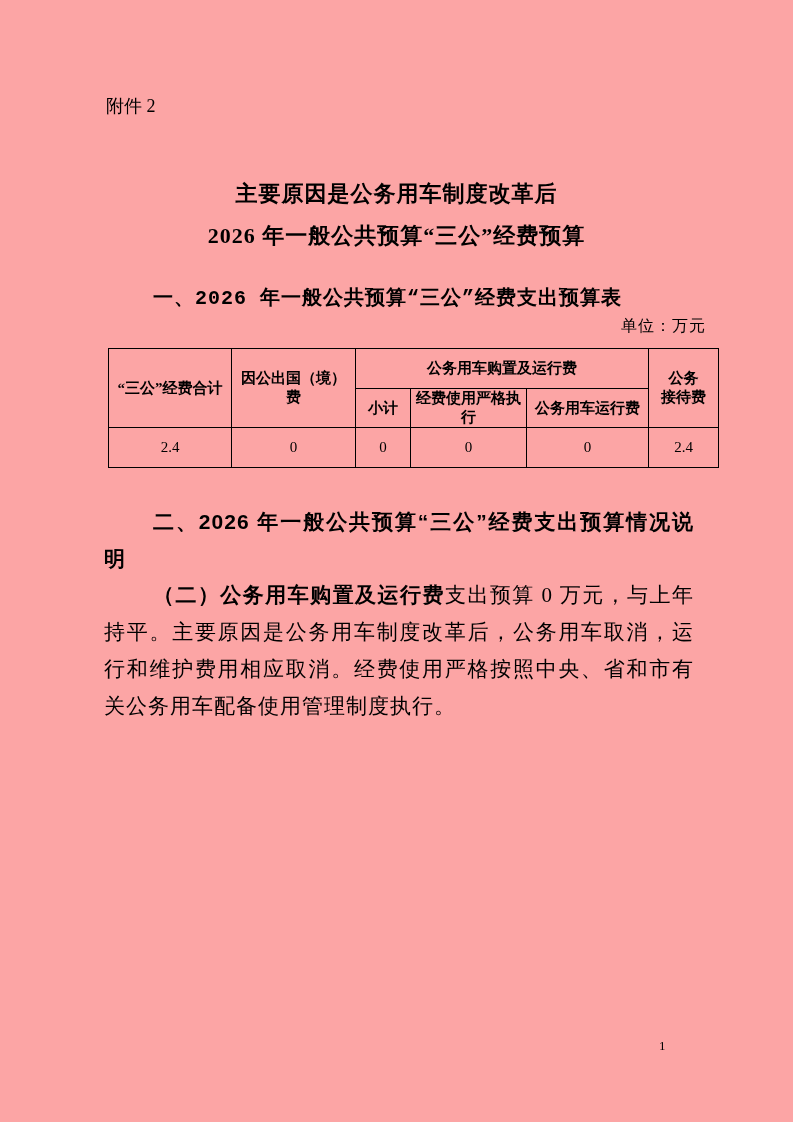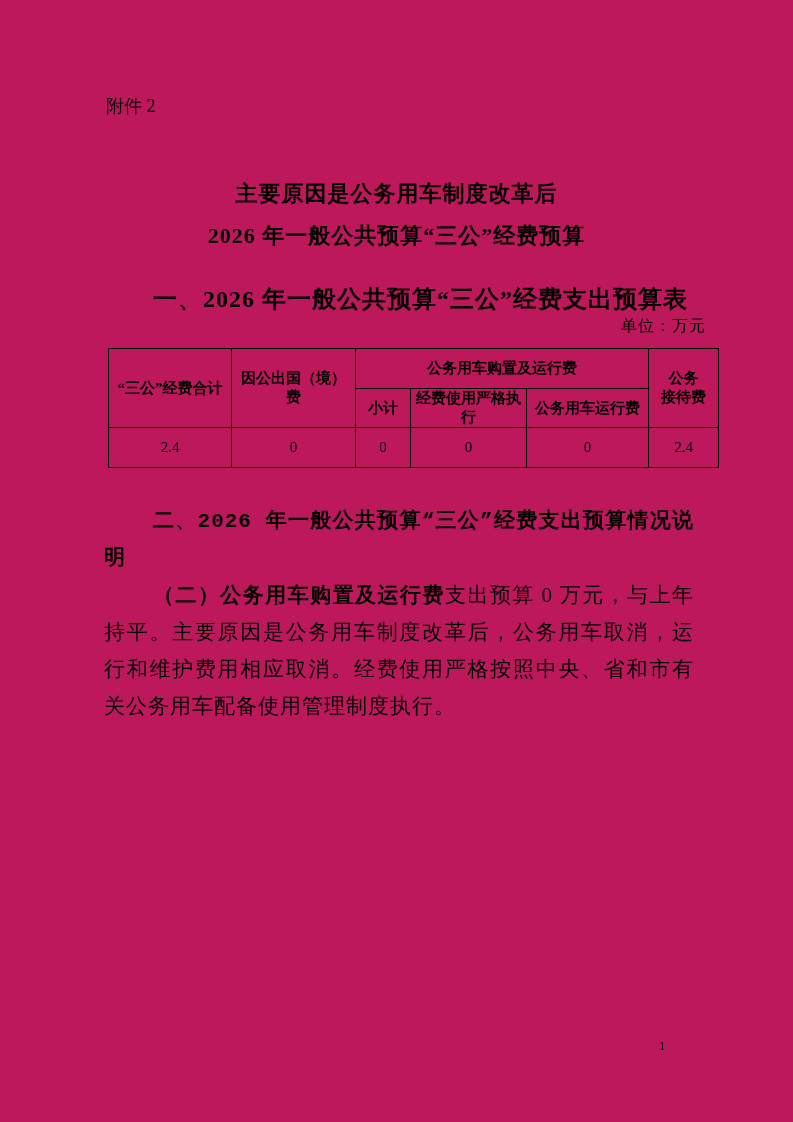--- a/index.html
+++ b/index.html
@@ -2,21 +2,21 @@
 <html><head>
 <meta charset="utf-8">
 <style>
   * { margin: 0; padding: 0; box-sizing: border-box; }
   html, body { background: #e8e8e8; }
   .page {
     position: relative;
     width: 793px;
     height: 1122px;
     margin: 0 auto;
-    background: #be185d;
+    background: #fca5a5;
     color: #000000;
     font-family: "Liberation Serif", serif;
     overflow: hidden;
   }
   .attachment {
     position: absolute;
     left: 106px;
     top: 94px;
     font-size: 18px;
   }
@@ -29,23 +29,23 @@
     font-weight: bold;
     font-size: 22px;
     line-height: 42px;
     letter-spacing: 1px;
   }
   .section1-heading {
     position: absolute;
     left: 104px;
     top: 285px;
     width: 592px;
-    font-family: Liberation Serif, serif;
+    font-family: Liberation Mono, monospace;
     font-weight: bold;
-    font-size: 24px;
+    font-size: 20px;
     letter-spacing: 1px;
     text-indent: 49px;
     line-height: 28px;
   }
   .unit-note {
     position: absolute;
     left: 108px;
     top: 316px;
     width: 598px;
     text-align: right;
@@ -77,21 +77,21 @@
     left: 104px;
     top: 503px;
     width: 590px;
     font-size: 21px;
     line-height: 37px;
     letter-spacing: 1px;
     text-align: justify;
   }
   .body-block p { text-indent: 49px; }
   .section2-heading {
-    font-family: Liberation Mono, monospace;
+    font-family: Liberation Sans, sans-serif;
     font-weight: bold;
   }
   .bold-run { font-weight: bold; }
   .page-number {
     position: absolute;
     left: 659px;
     top: 1038px;
     font-size: 13px;
     font-family: "Liberation Serif", serif;
   }

